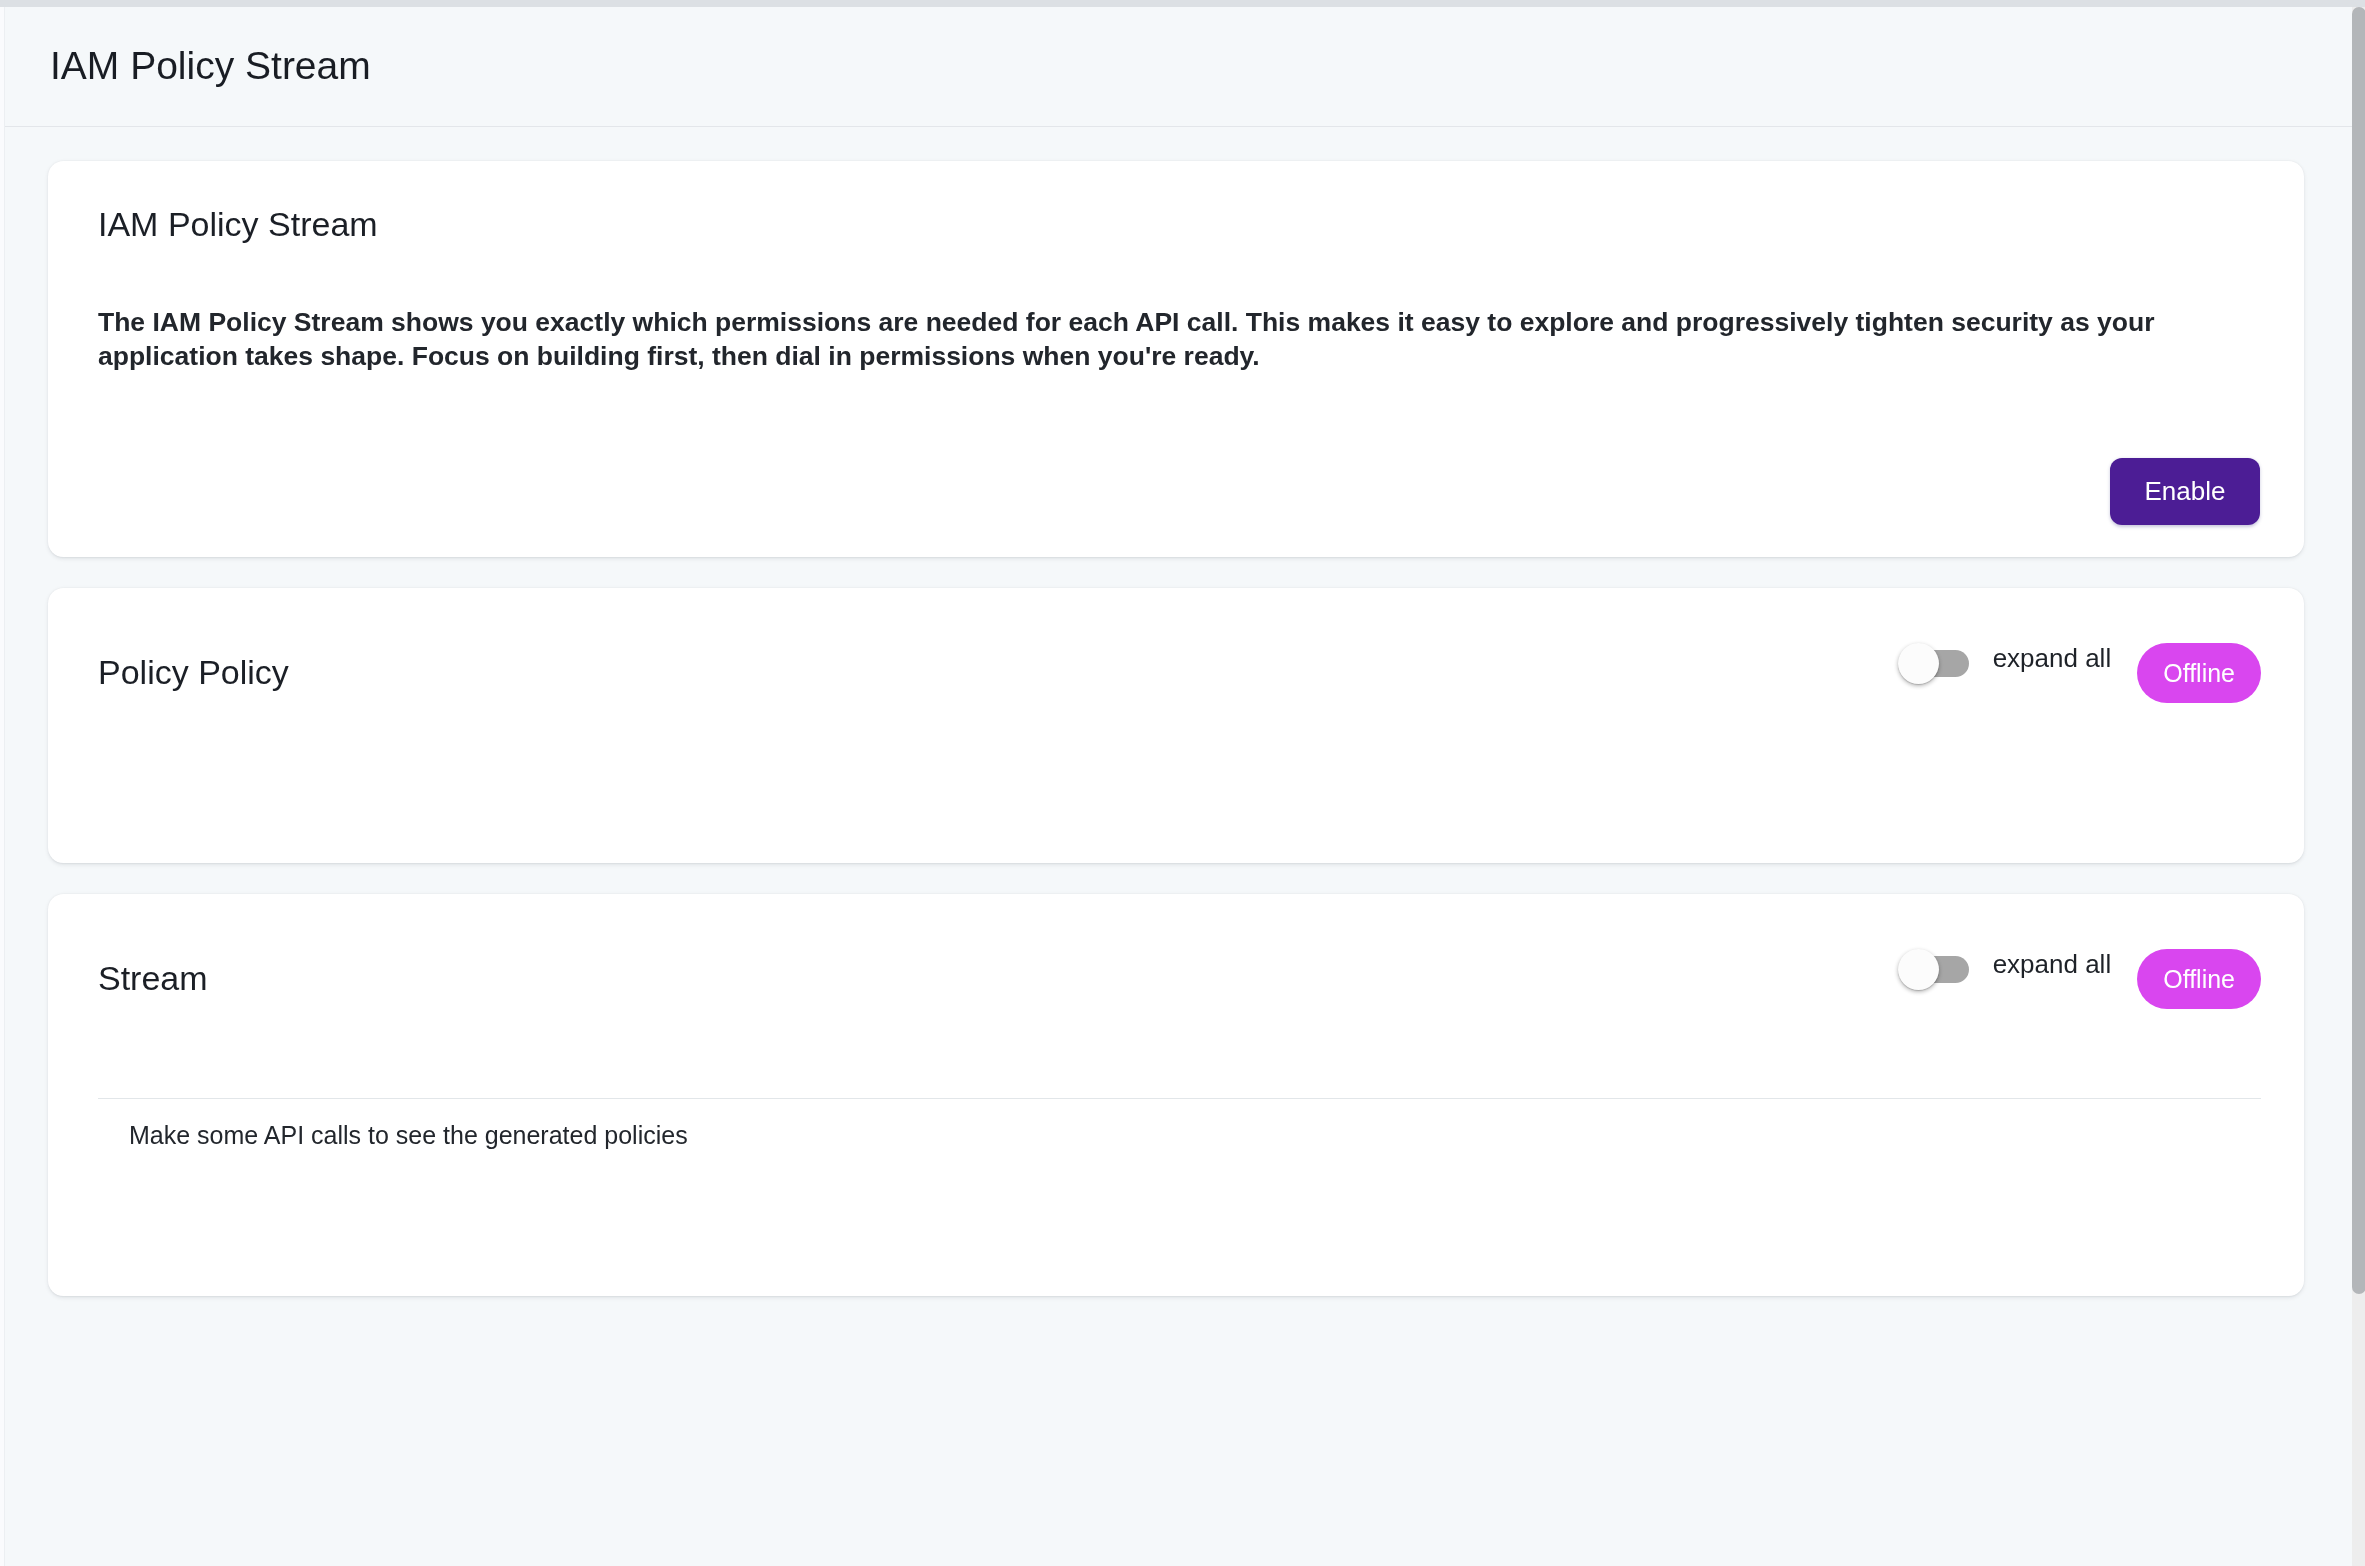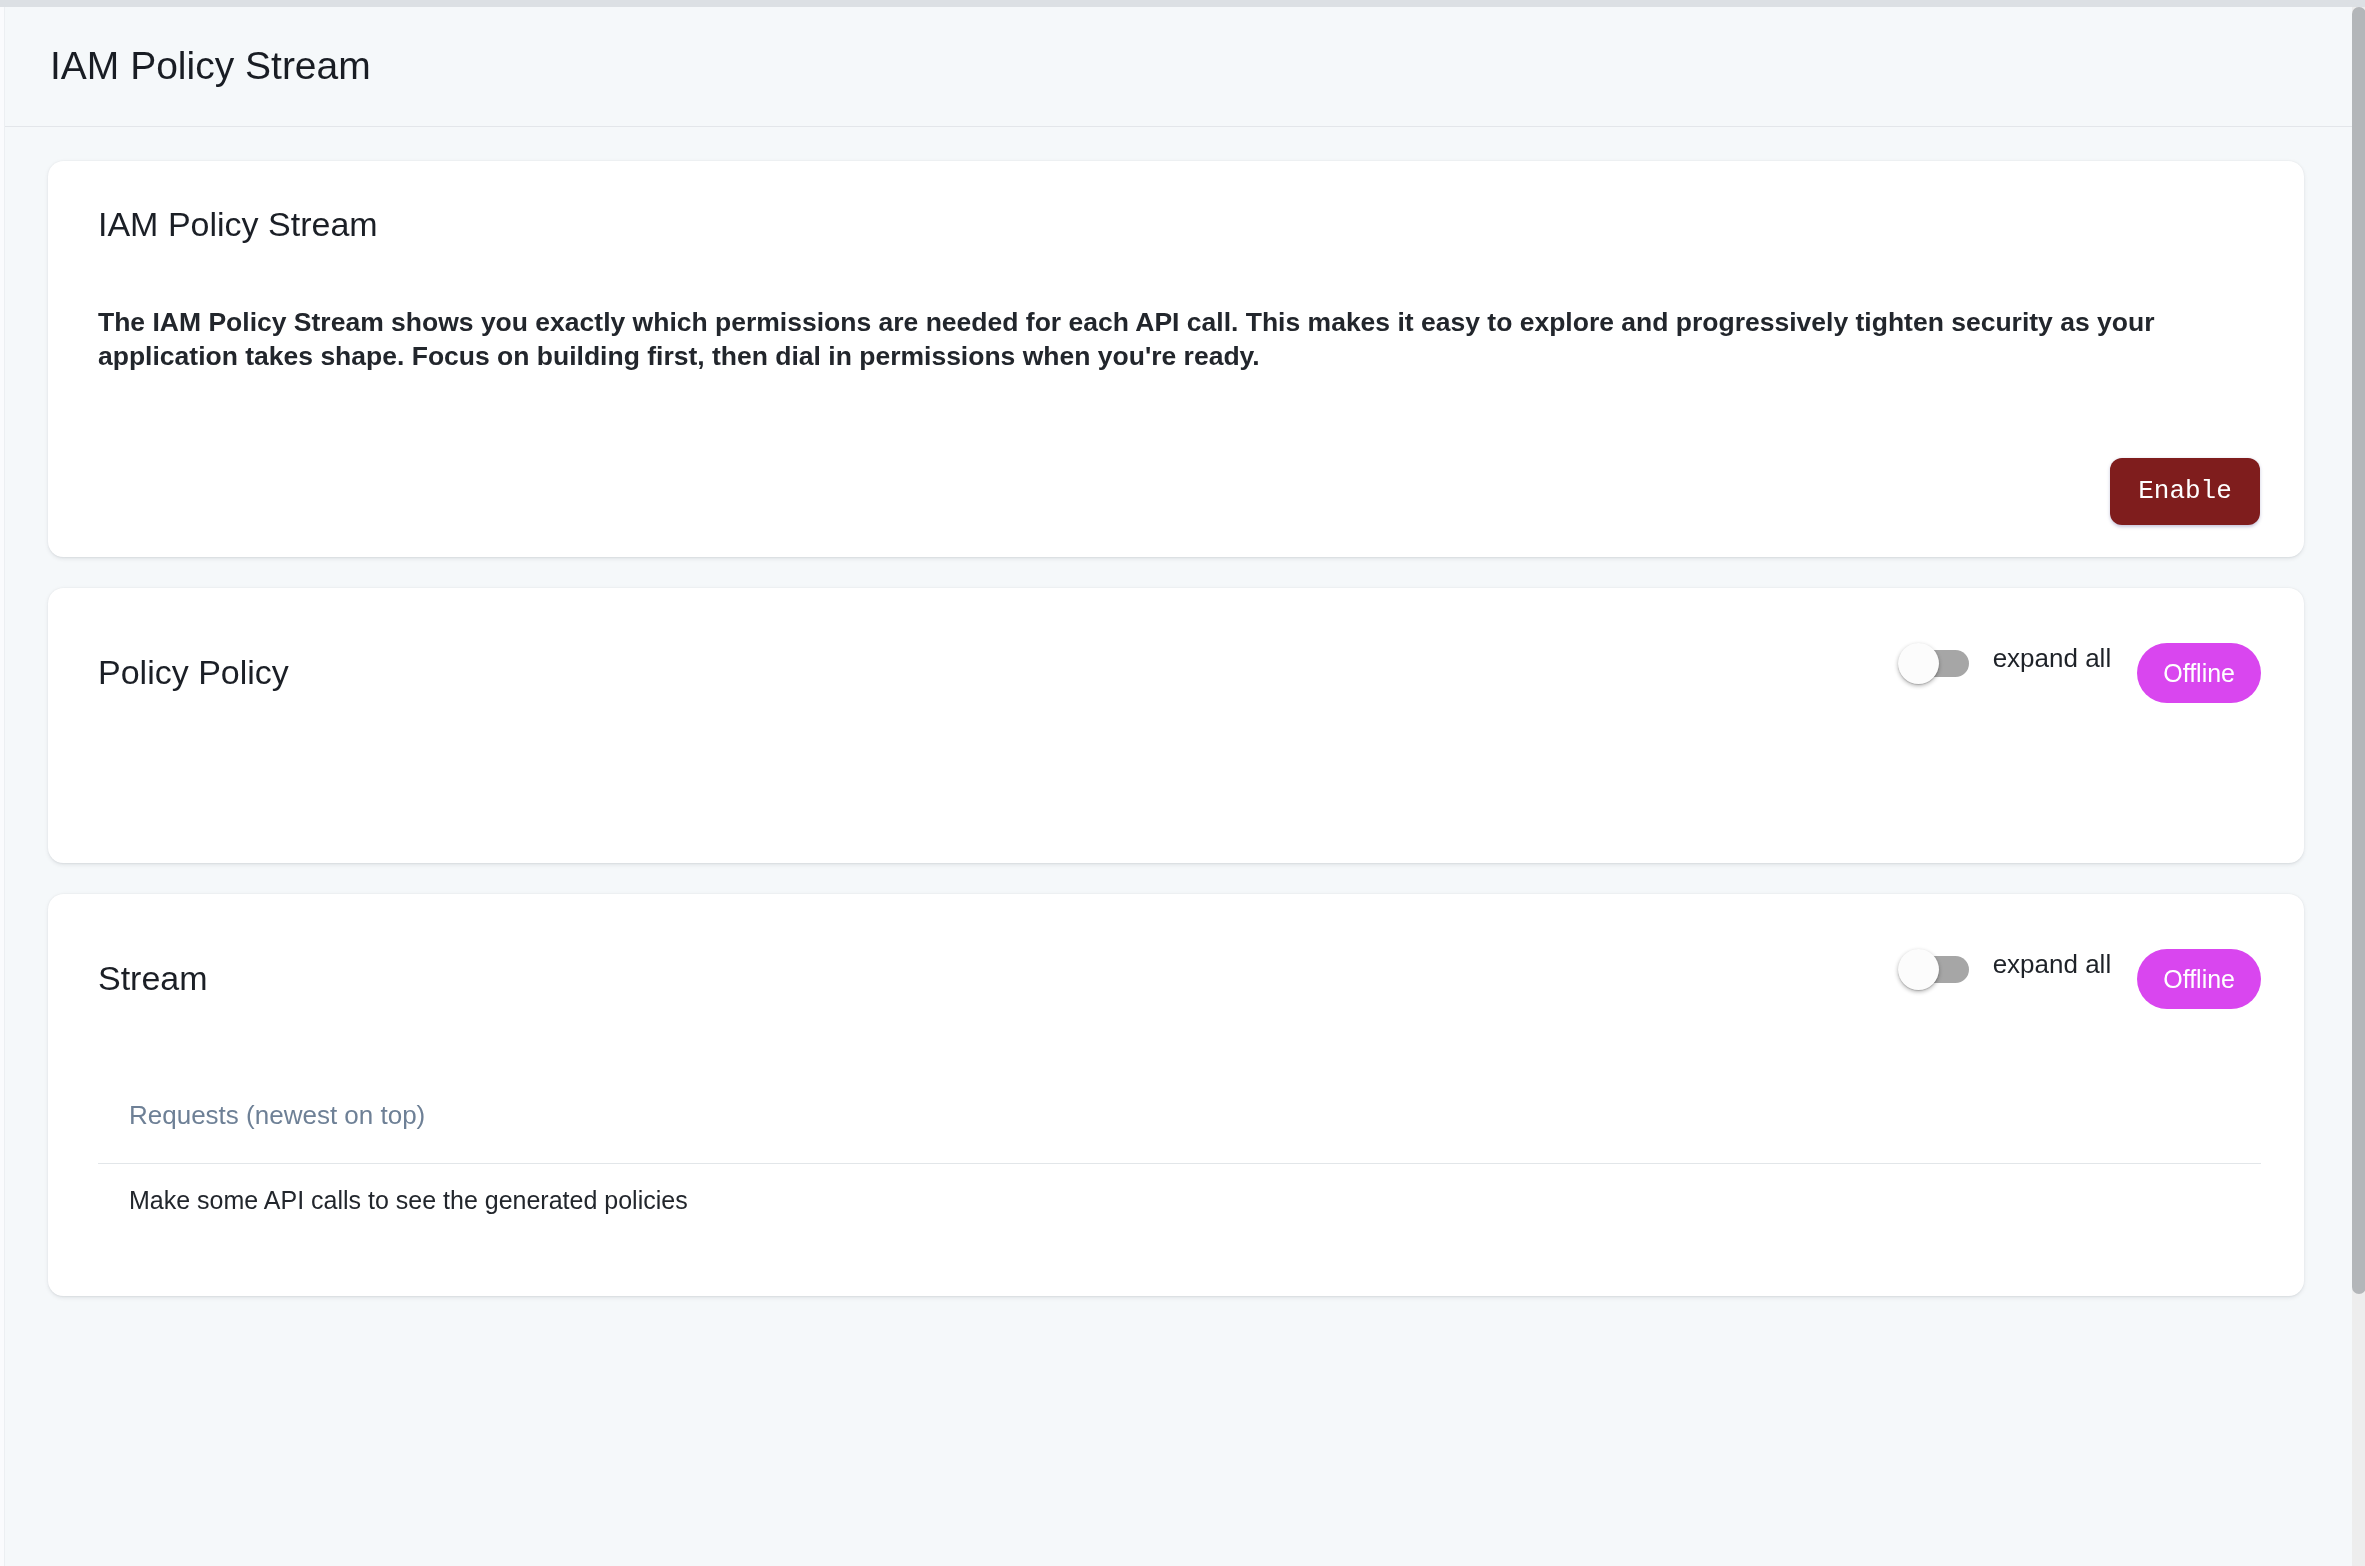--- a/index.html
+++ b/index.html
@@ -83,23 +83,23 @@
     color: #22262c;
     font-weight: bold;
   }
   .enable-btn {
     margin-top: auto;
     align-self: flex-end;
     width: 150px;
     height: 67px;
     border: none;
     border-radius: 12px;
-    background: #7f1d1d;
+    background: #4c1d95;
     color: #ffffff;
-    font-family: Liberation Mono, monospace;
+    font-family: Liberation Sans, sans-serif;
     font-size: 26px;
     cursor: pointer;
     box-shadow: 0 1.7px 3.4px rgba(40,30,120,0.25);
   }
 
   
   .card-panel {
     margin-top: 31px;
     padding: 55px 43px 0 50px;
   }
@@ -236,21 +236,20 @@
         <span class="switch">
           <span class="track"></span>
           <span class="thumb"></span>
         </span>
         <span class="expand-label">expand all</span>
         <span class="status-badge">Offline</span>
       </div>
     </div>
 
     <div class="requests-section">
-      <div class="requests-header">Requests (newest on top)</div>
       <hr class="requests-divider">
       <div class="requests-empty">Make some API calls to see the generated policies</div>
     </div>
   </section>
 
 </main>
 
 <div class="scrollbar-track">
   <div class="scrollbar-thumb"></div>
 </div>

